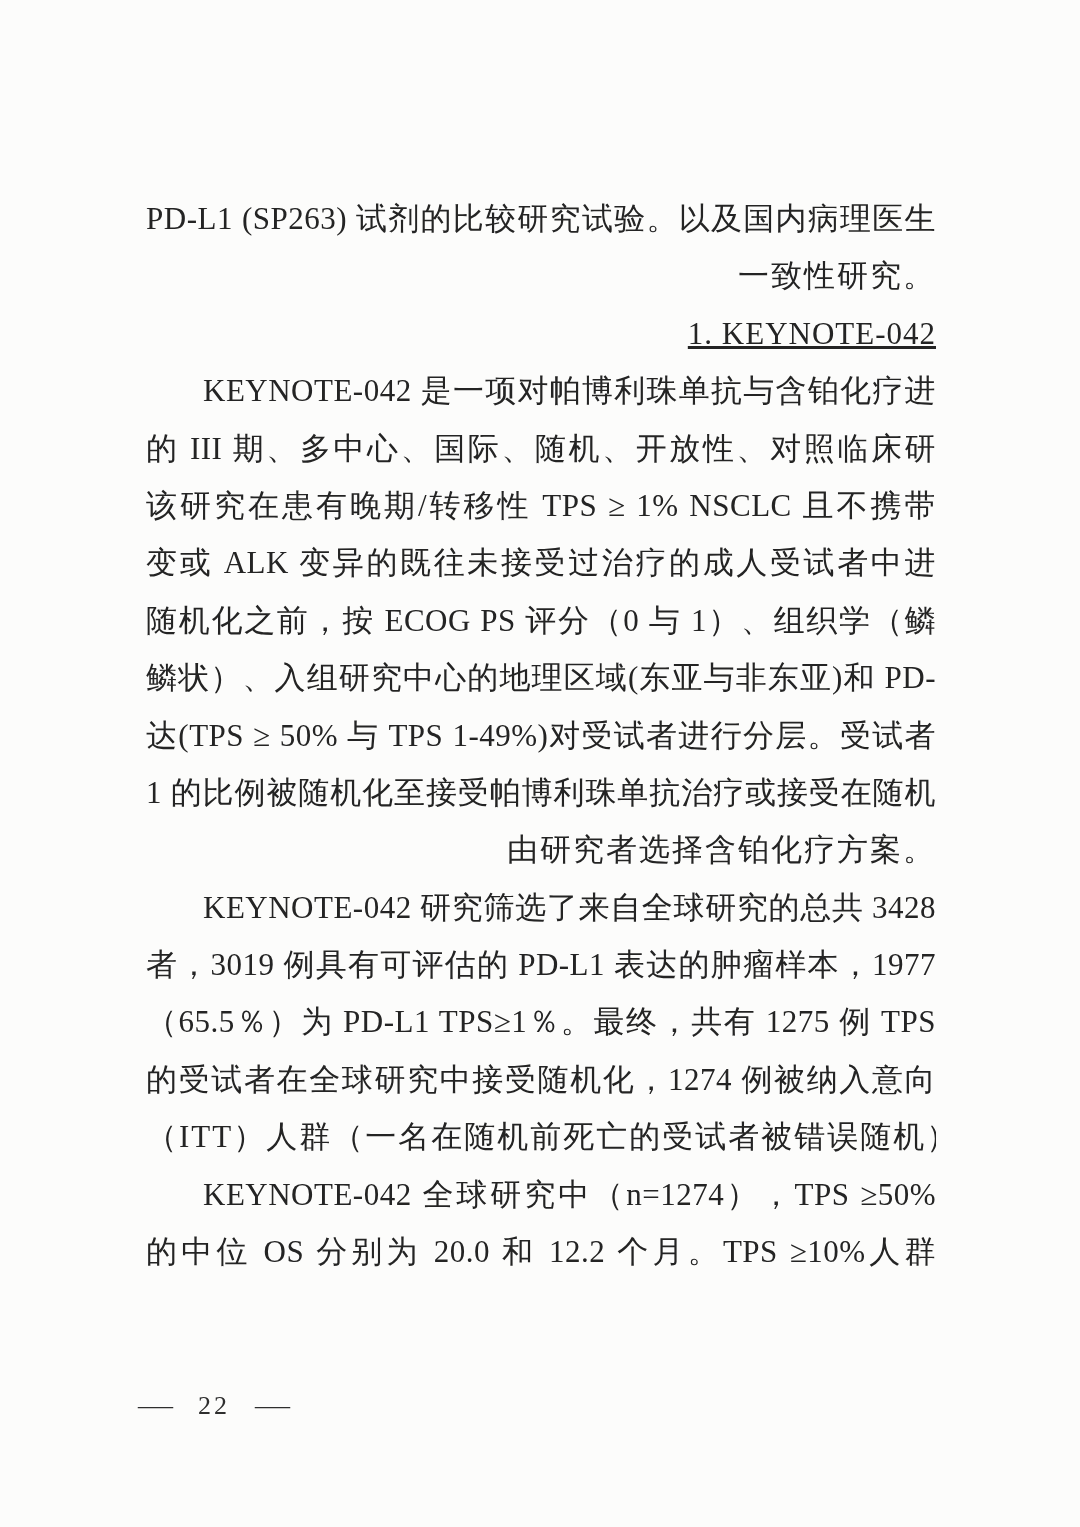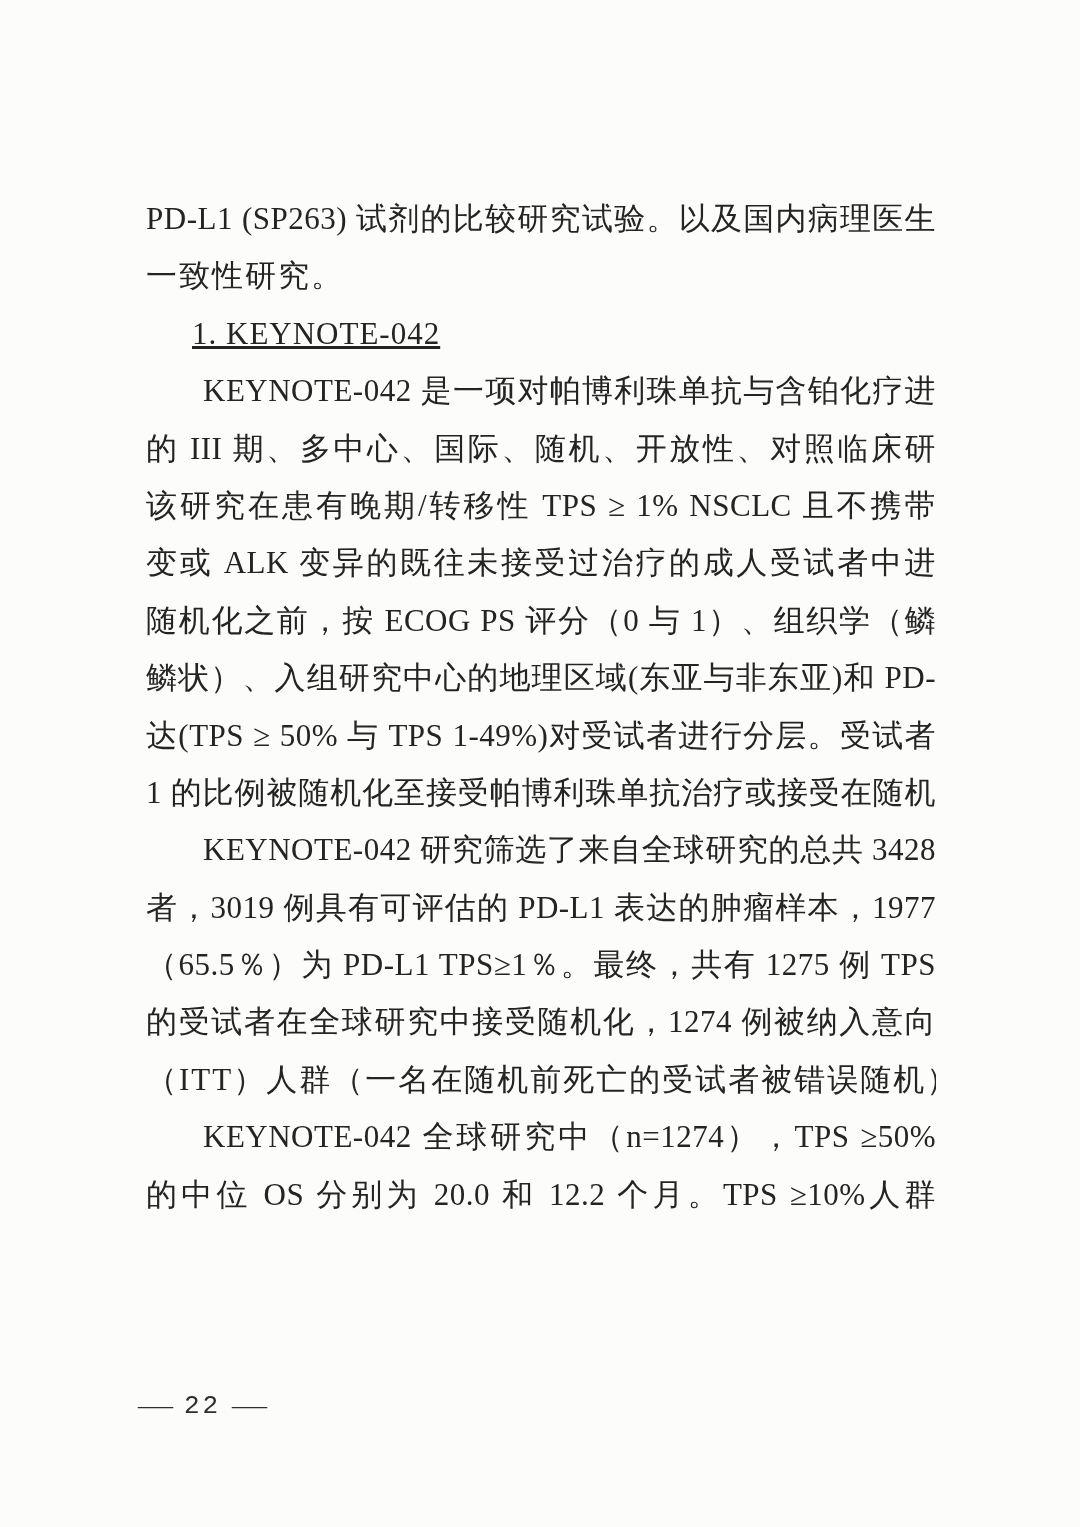--- a/index.html
+++ b/index.html
@@ -30,21 +30,21 @@
     overflow: hidden;
     letter-spacing: 0.5px;
     white-space: pre;
   }
   .just {
     text-align: justify;
     text-align-last: justify;
     white-space: normal;
   }
   .plain {
-    text-align: left;
+    text-align: right;
     letter-spacing: 2px;
   }
   .indent {
     text-indent: 57px;
   }
   .heading {
     text-indent: 46px;
     letter-spacing: 1px;
     text-decoration: underline;
   }
@@ -60,42 +60,43 @@
     align-items: center;
   }
   .footer .dash {
     display: inline-block;
     letter-spacing: 0;
     transform: scaleX(1.4);
     font-size: 25px;
   }
   .footer .pagenum {
     display: inline-block;
-    margin: 0 16px;
-    font-family: Liberation Mono, monospace;
+    margin: 0 30px;
+    font-family: Liberation Serif, serif;
     font-size: 26px;
     letter-spacing: 3px;
   }
 </style>
 </head>
 <body>
 
 <div class="page">
   <div class="content">
     <div class="line just">PD-L1 (SP263) 试剂的比较研究试验。以及国内病理医生读片</div>
     <div class="line plain">一致性研究。</div>
     <div class="line plain heading">1. KEYNOTE-042</div>
     <div class="line just indent">KEYNOTE-042 是一项对帕博利珠单抗与含铂化疗进行比较</div>
     <div class="line just">的 III 期、多中心、国际、随机、开放性、对照临床研究，</div>
     <div class="line just">该研究在患有晚期/转移性 TPS ≥ 1% NSCLC 且不携带 EGFR 突</div>
     <div class="line just">变或 ALK 变异的既往未接受过治疗的成人受试者中进行。在</div>
     <div class="line just">随机化之前，按 ECOG PS 评分（0 与 1）、组织学（鳞状与非</div>
     <div class="line just">鳞状）、入组研究中心的地理区域(东亚与非东亚)和 PD-L1 表</div>
     <div class="line just">达(TPS ≥ 50% 与 TPS 1-49%)对受试者进行分层。受试者按 1:</div>
     <div class="line just">1 的比例被随机化至接受帕博利珠单抗治疗或接受在随机化前</div>
+    <div class="line plain">由研究者选择含铂化疗方案。</div>
     <div class="line just indent">KEYNOTE-042 研究筛选了来自全球研究的总共 3428 例受试</div>
     <div class="line just">者，3019 例具有可评估的 PD-L1 表达的肿瘤样本，1977 例</div>
     <div class="line just">（65.5％）为 PD-L1 TPS≥1％。最终，共有 1275 例 TPS ≥ 1％</div>
     <div class="line just">的受试者在全球研究中接受随机化，1274 例被纳入意向性治疗</div>
     <div class="line plain">（ITT）人群（一名在随机前死亡的受试者被错误随机）。</div>
     <div class="line just indent">KEYNOTE-042 全球研究中（n=1274），TPS ≥50%人群（HR</div>
     <div class="line just">的中位 OS 分别为 20.0 和 12.2 个月。TPS ≥10%人群（HR</div>
   </div>
 
   <div class="footer">

